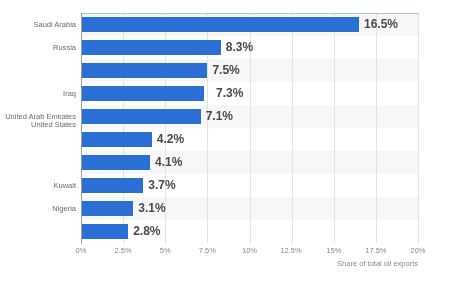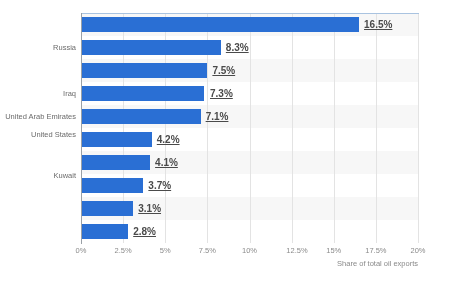--- a/index.html
+++ b/index.html
@@ -65,26 +65,25 @@
   }
 
   .bar {
     position: absolute;
     background: #2a6fd4;
     height: 15px;
   }
 
   .bar-value {
     position: absolute;
-    font-size: 10px;
+    font-size: 12px;
     font-weight: bold;
     color: #4a4a4a;
     white-space: nowrap;
     line-height: 15px;
-    text-decoration: underline;
   }
 
   .cat-label {
     position: absolute;
     right: 0;
     width: 76px;
     text-align: right;
     font-size: 7.5px;
     color: #6b6b6b;
     white-space: nowrap;
@@ -148,53 +147,55 @@
       <div class="gridline" style="left: 252.75px;"></div>
       <div class="gridline" style="left: 294.875px;"></div>
       <div class="gridline" style="left: 337px;"></div>
       <div class="bar" title="Saudi Arabia 16.5%" style="left: 0px; top: 4px; width: 278.025px; background: rgb(42, 111, 212);"></div>
       <div class="bar-value" style="left: 283.025px; top: 4px; color: rgb(74, 74, 74);">16.5%</div>
       <div class="bar" title="Russia 8.3%" style="left: 0px; top: 27px; width: 139.855px; background: rgb(42, 111, 212);"></div>
       <div class="bar-value" style="left: 144.855px; top: 27px; color: rgb(74, 74, 74);">8.3%</div>
       <div class="bar" title="Canada 7.5%" style="left: 0px; top: 50px; width: 126.375px; background: rgb(42, 111, 212);"></div>
       <div class="bar-value" style="left: 131.375px; top: 50px; color: rgb(74, 74, 74);">7.5%</div>
       <div class="bar" title="Iraq 7.3%" style="left: 0px; top: 73px; width: 123.005px; background: rgb(42, 111, 212);"></div>
-      <div class="bar-value" style="left: 129px; top: 73px; color: rgb(74, 74, 74);">7.3%</div>
+      <div class="bar-value" style="left: 135px; top: 73px; color: rgb(74, 74, 74);">7.3%</div>
       <div class="bar" title="United Arab Emirates 7.1%" style="left: 0px; top: 96px; width: 119.635px; background: rgb(42, 111, 212);"></div>
       <div class="bar-value" style="left: 124.635px; top: 96px; color: rgb(74, 74, 74);">7.1%</div>
       <div class="bar" title="United States 4.2%" style="left: 0px; top: 119px; width: 70.77px; background: rgb(42, 111, 212);"></div>
       <div class="bar-value" style="left: 75.77px; top: 119px; color: rgb(74, 74, 74);">4.2%</div>
       <div class="bar" title="Norway 4.1%" style="left: 0px; top: 142px; width: 69.085px; background: rgb(42, 111, 212);"></div>
       <div class="bar-value" style="left: 74.085px; top: 142px; color: rgb(74, 74, 74);">4.1%</div>
       <div class="bar" title="Kuwait 3.7%" style="left: 0px; top: 165px; width: 62.345px; background: rgb(42, 111, 212);"></div>
       <div class="bar-value" style="left: 67.345px; top: 165px; color: rgb(74, 74, 74);">3.7%</div>
       <div class="bar" title="Nigeria 3.1%" style="left: 0px; top: 188px; width: 52.235px; background: rgb(42, 111, 212);"></div>
       <div class="bar-value" style="left: 57.235px; top: 188px; color: rgb(74, 74, 74);">3.1%</div>
       <div class="bar" title="Brazil 2.8%" style="left: 0px; top: 211px; width: 47.18px; background: rgb(42, 111, 212);"></div>
       <div class="bar-value" style="left: 52.18px; top: 211px; color: rgb(74, 74, 74);">2.8%</div>
     </div>
 
   <div id="plot-top-border"></div>
   <div id="y-axis-line"></div>
 
   <div id="y-labels">
+      <div class="cat-label" style="top: 4px; color: rgb(107, 107, 107);">Saudi Arabia</div>
       <div class="cat-label" style="top: 27px; color: rgb(107, 107, 107);">Russia</div>
       <div class="cat-label" style="top: 73px; color: rgb(107, 107, 107);">Iraq</div>
       <div class="cat-label" style="top: 96px; color: rgb(107, 107, 107);">United Arab Emirates</div>
-      <div class="cat-label" style="top: 114px; color: rgb(107, 107, 107);">United States</div>
-      <div class="cat-label" style="top: 155px; color: rgb(107, 107, 107);">Kuwait</div>
+      <div class="cat-label" style="top: 104px; color: rgb(107, 107, 107);">United States</div>
+      <div class="cat-label" style="top: 165px; color: rgb(107, 107, 107);">Kuwait</div>
+      <div class="cat-label" style="top: 188px; color: rgb(107, 107, 107);">Nigeria</div>
     </div>
 
   <div id="x-ticks">
       <div class="x-tick" style="left: 0px;">0%</div>
       <div class="x-tick" style="left: 42.125px;">2.5%</div>
       <div class="x-tick" style="left: 84.25px;">5%</div>
       <div class="x-tick" style="left: 126.375px;">7.5%</div>
       <div class="x-tick" style="left: 168.5px;">10%</div>
-      <div class="x-tick" style="left: 216px;">12.5%</div>
+      <div class="x-tick" style="left: 210px;">12.5%</div>
       <div class="x-tick" style="left: 252.75px;">15%</div>
       <div class="x-tick" style="left: 294.875px;">17.5%</div>
       <div class="x-tick" style="left: 337px;">20%</div>
     </div>
 
   <div id="x-axis-title">Share of total oil exports</div>
 
 </div>
 
 </body></html>

